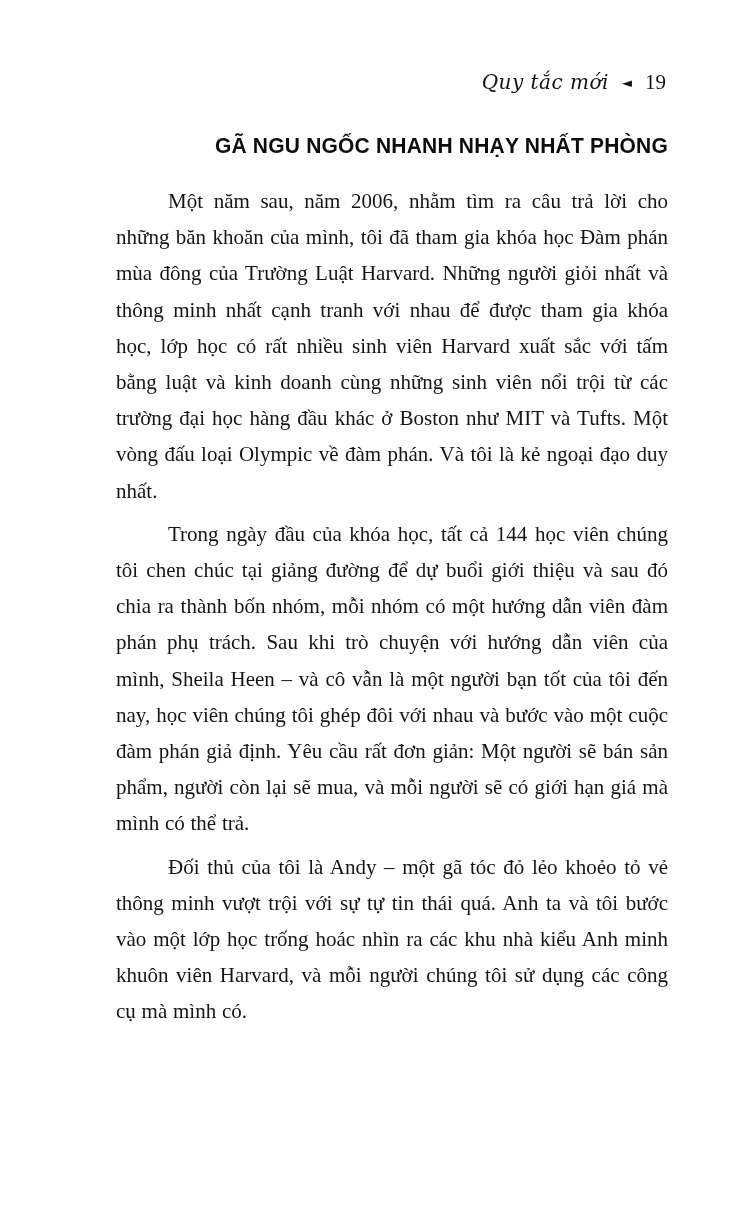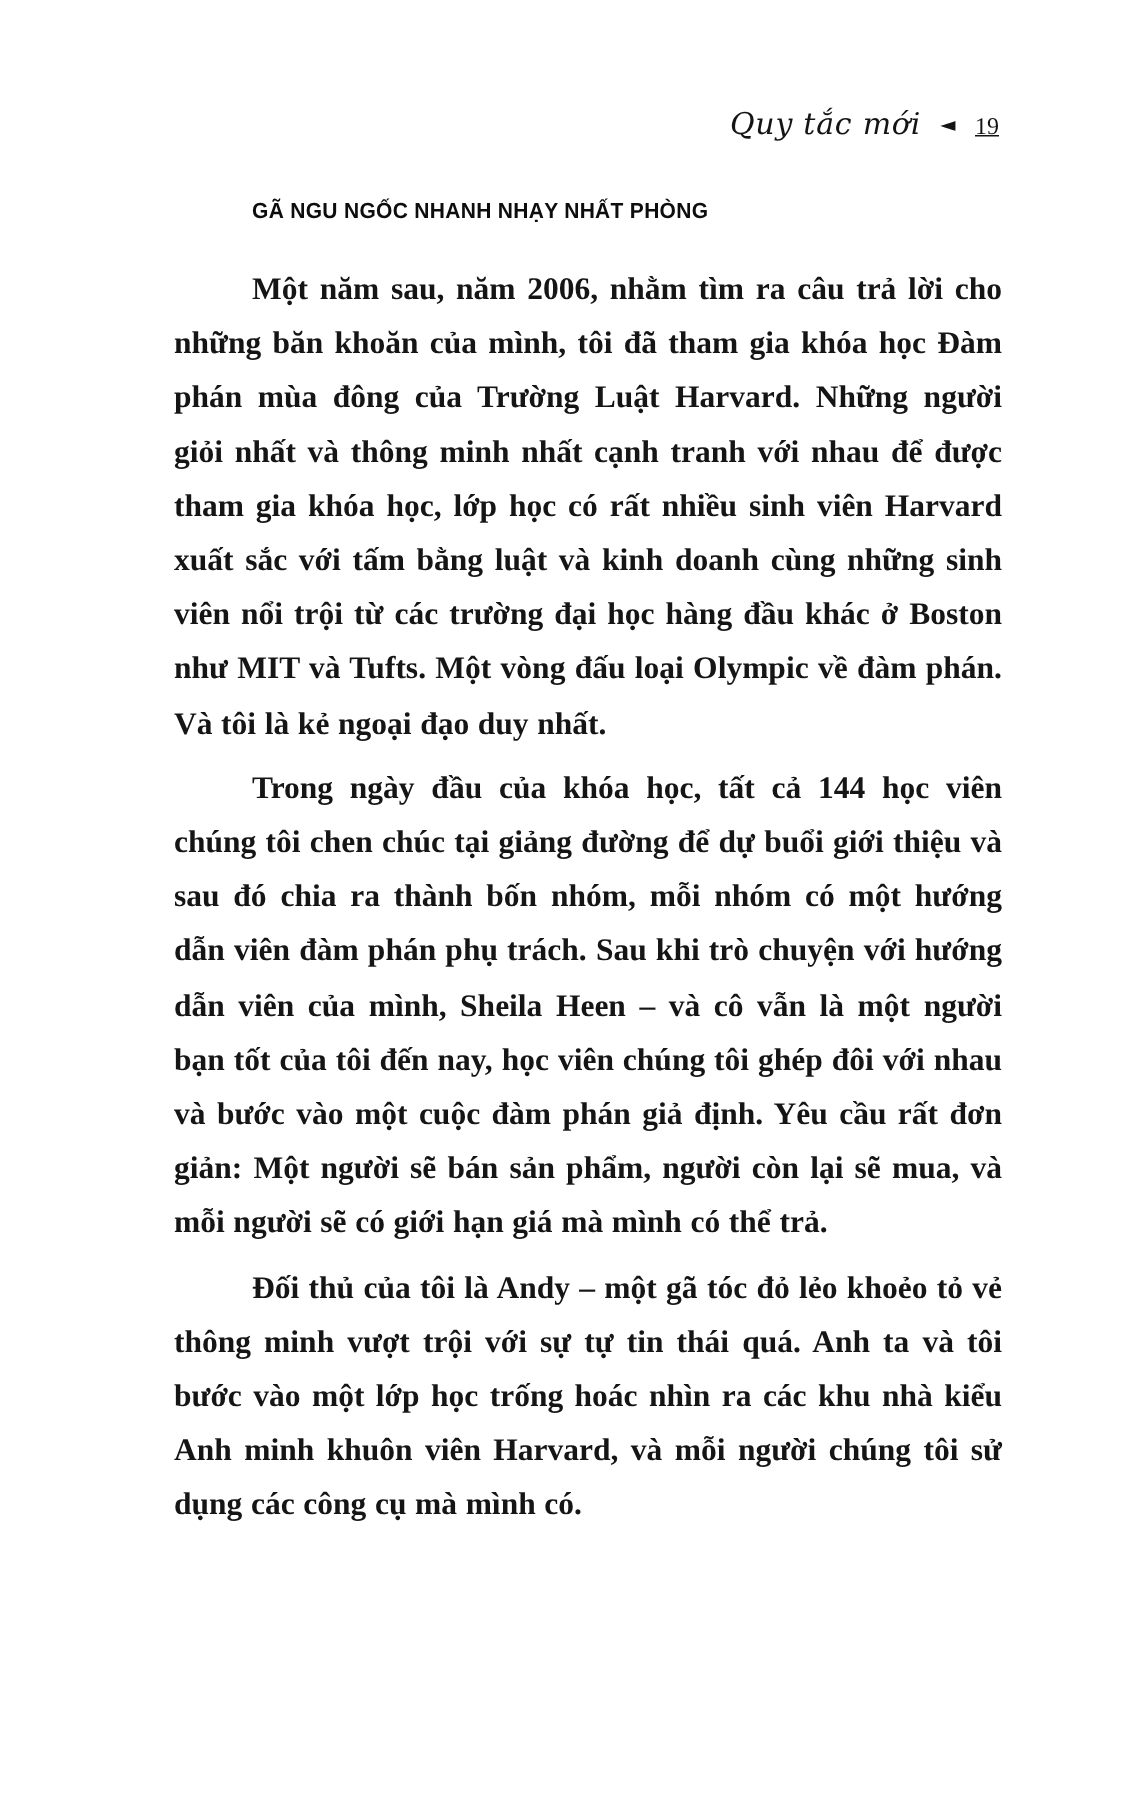--- a/index.html
+++ b/index.html
@@ -41,43 +41,42 @@
   .sep-icon {
     font-family: "DejaVu Sans", sans-serif;
     font-style: normal;
     font-size: 13px;
     position: relative;
     top: -2px;
   }
   .page-number {
     font-family: "Liberation Serif", serif;
     font-style: normal;
-    font-size: 16px;
-    text-decoration: underline;
+    font-size: 21px;
   }
   .chapter-heading {
     font-family: "Liberation Sans", sans-serif;
     font-weight: 700;
     font-stretch: condensed;
-    font-size: 14px;
+    font-size: 21px;
     letter-spacing: 0.2px;
     margin: 0 0 26px 52px;
     color: #0d0d0d;
     transform: scaleY(1.04);
     transform-origin: left top;
+    text-align: right;
   }
   .body-text p {
     font-size: 21px;
     line-height: 36.2px;
     text-align: justify;
     text-indent: 52px;
     margin: 0 0 7px 0;
     color: #151515;
     word-spacing: 0.5px;
-    font-weight: bold;
   }
 </style>
 </head>
 <body>
 
 <div class="page">
   <div class="text-column">
 
     <div class="running-header">
       <span class="running-title">Quy tắc mới</span>

